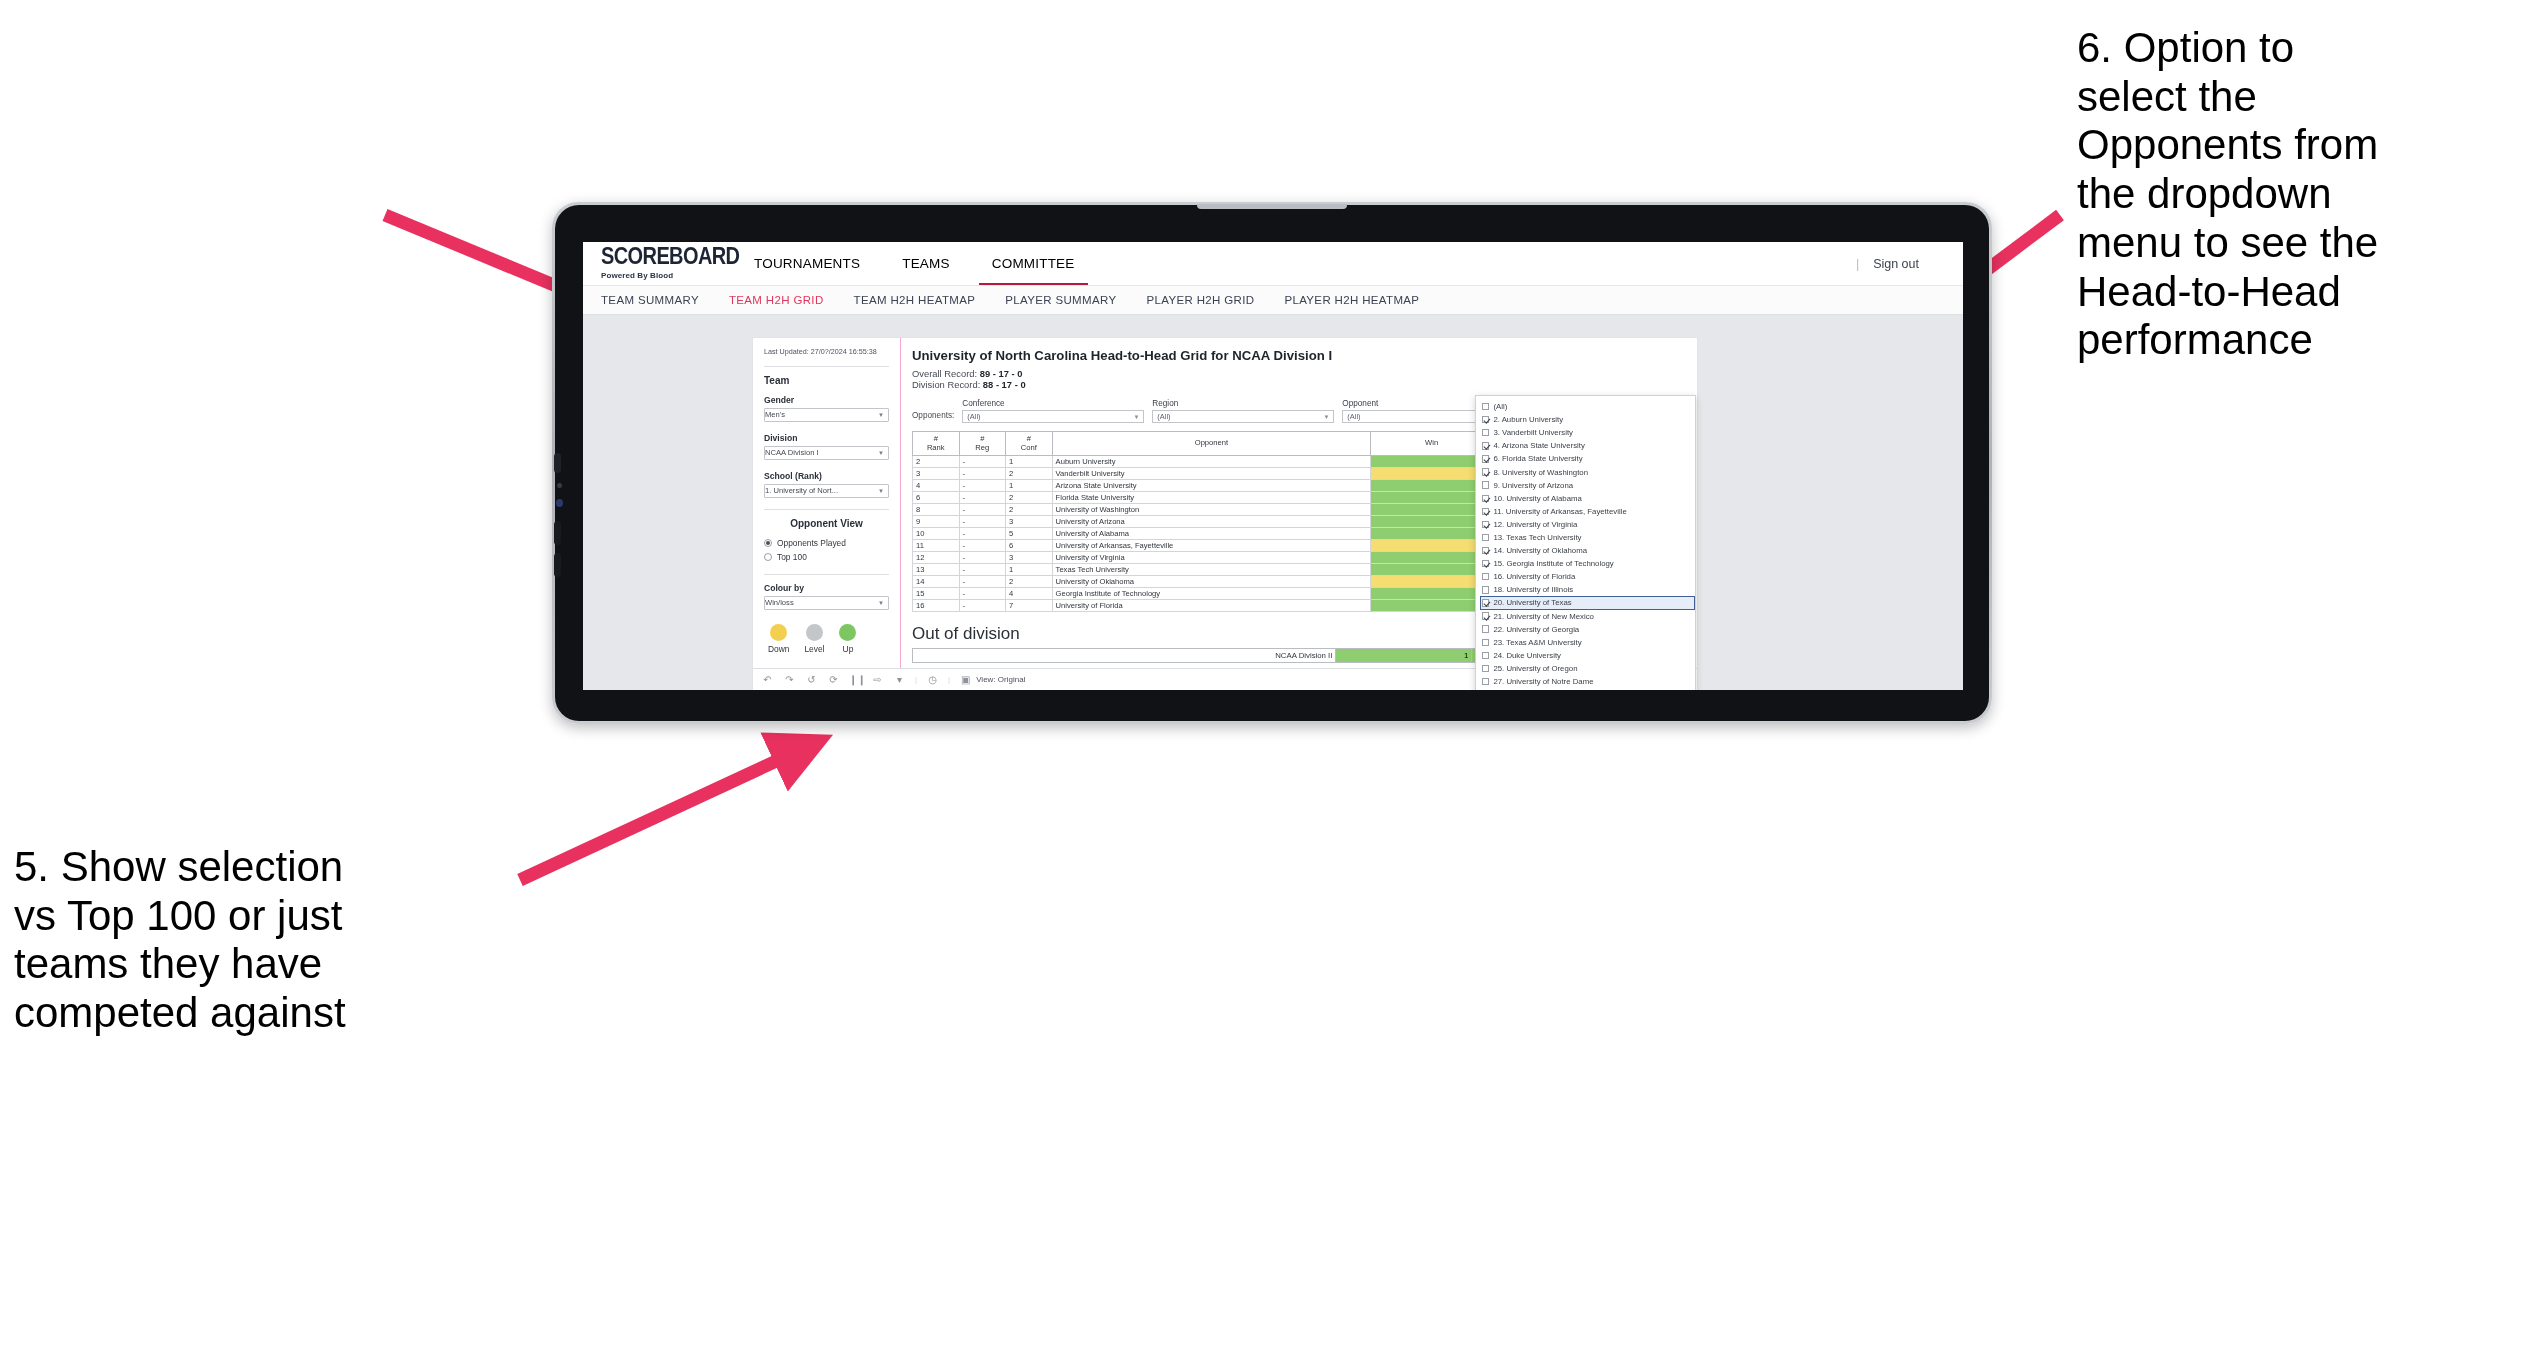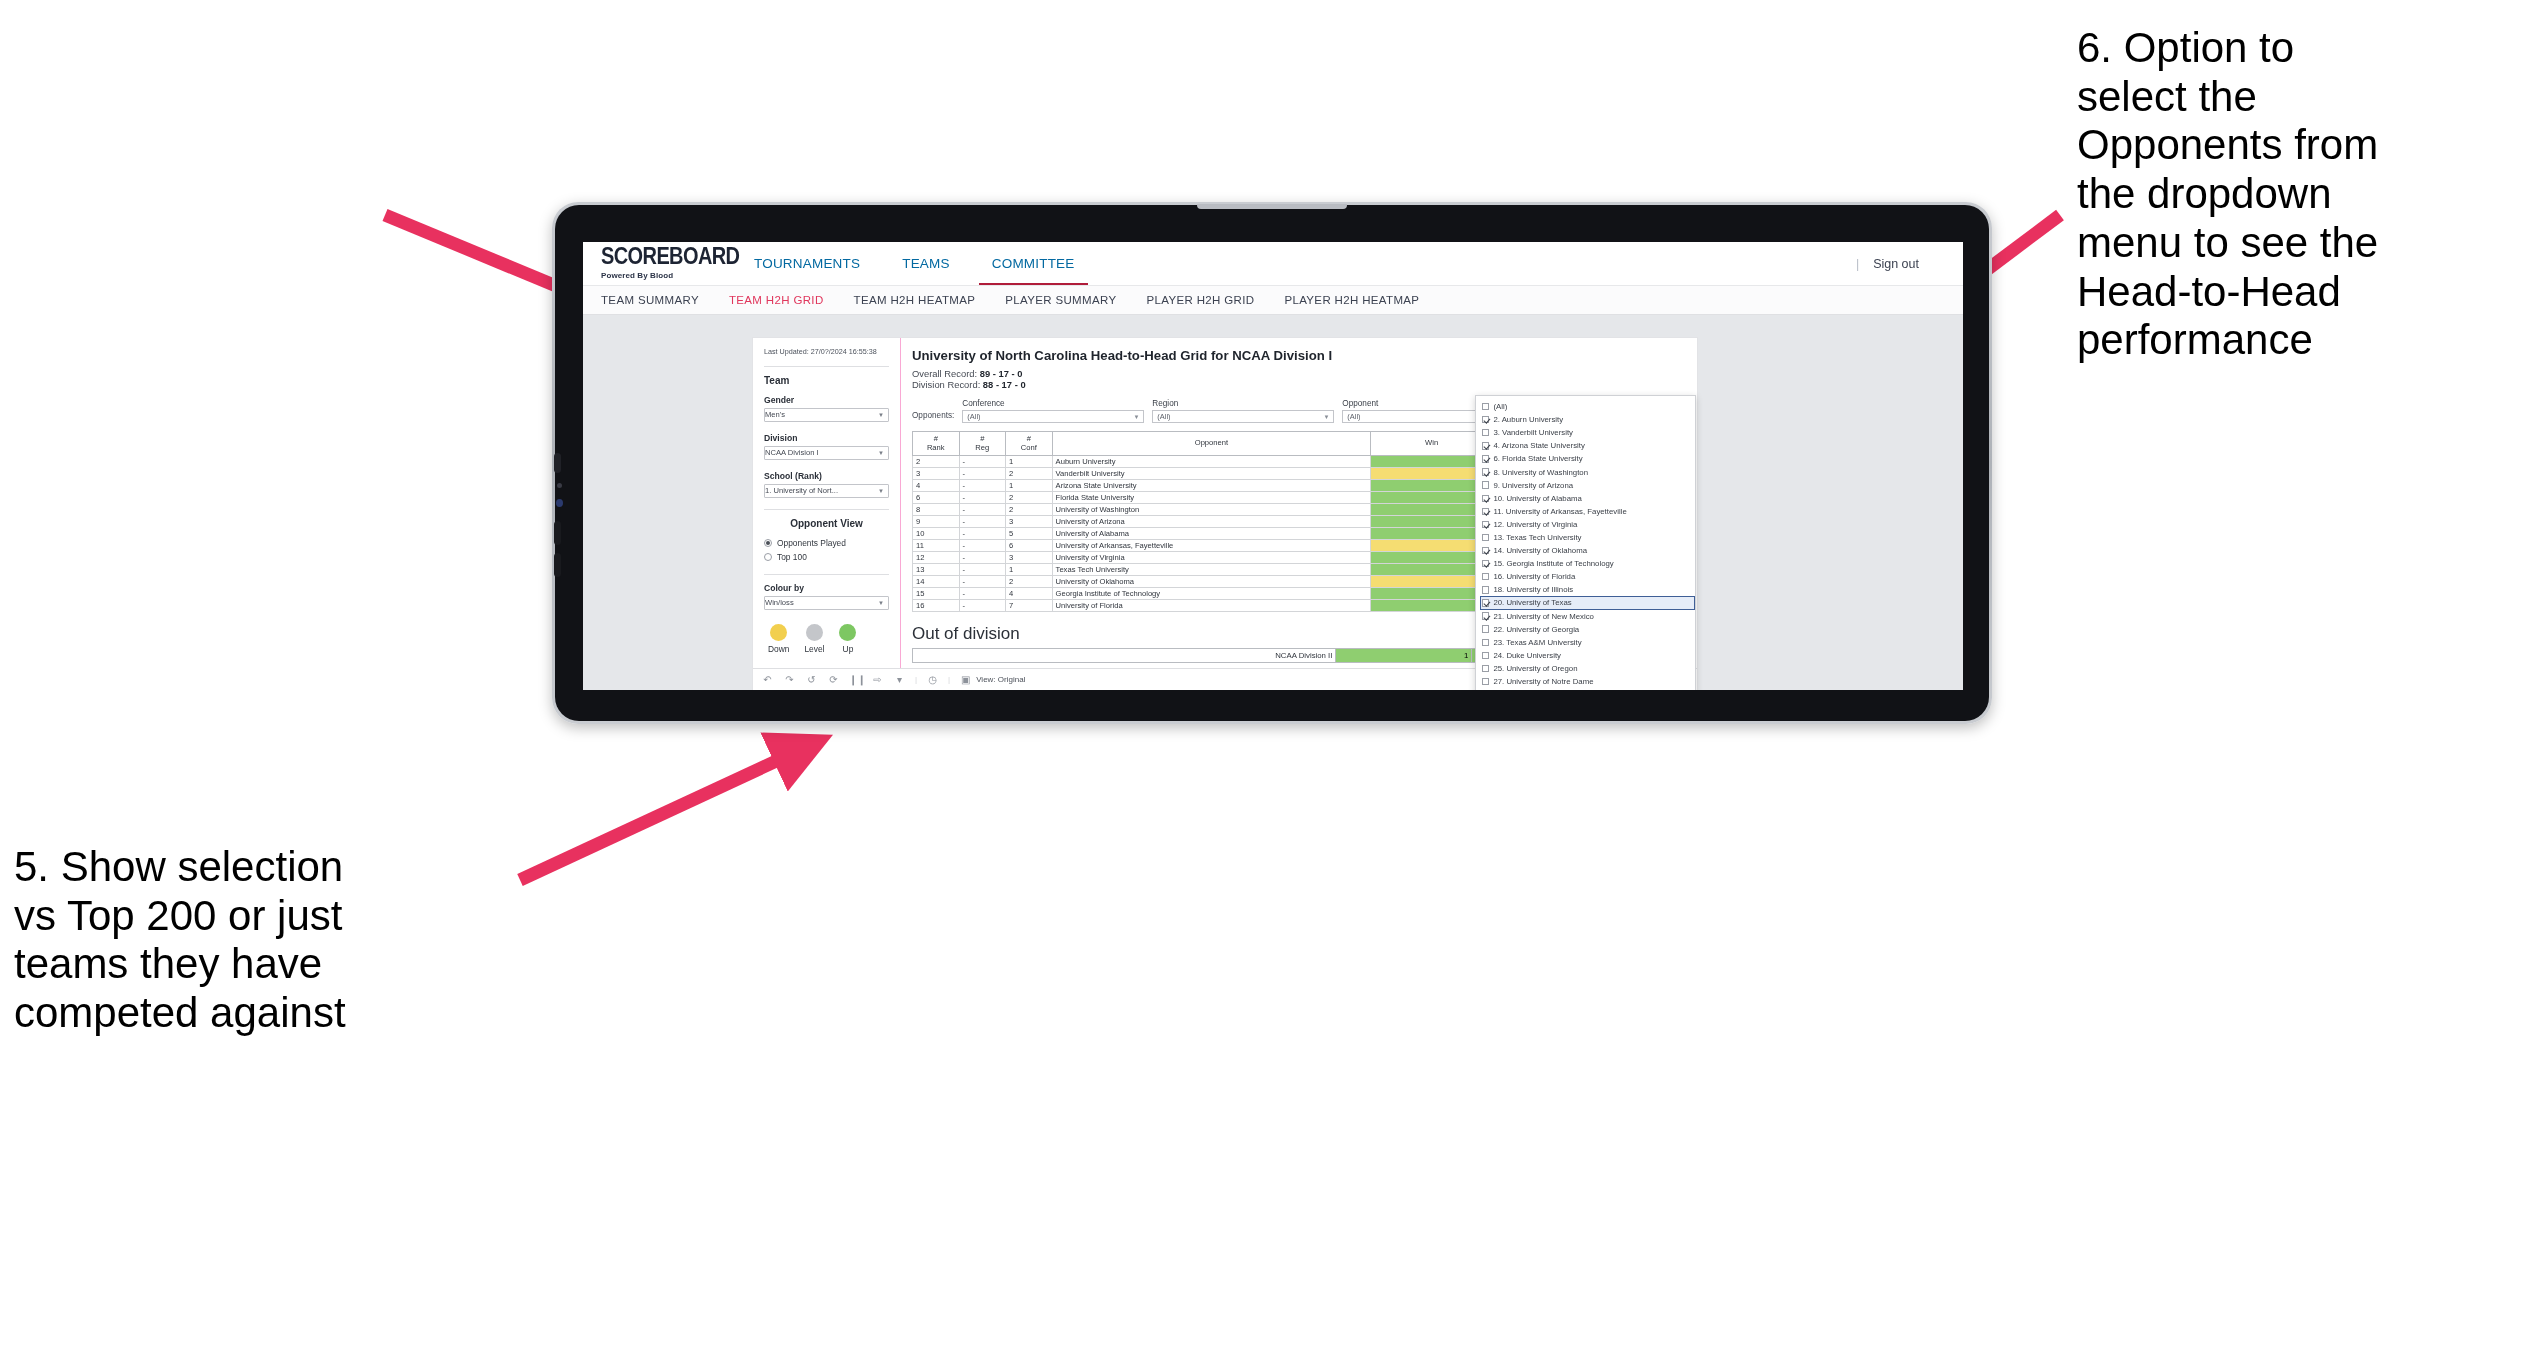--- a/index.html
+++ b/index.html
@@ -72,21 +72,21 @@
     font-weight:900; font-size:20px; letter-spacing:-0.6px;
     color:#1d2433; line-height:.95;
     transform: scaleY(1.15); transform-origin: left bottom;
   }
   #logo-sub {
     font-size:8px; font-weight:700; color:#2b3347; letter-spacing:.1px; margin-top:4px;
   }
   .topnav { display:flex; align-items:stretch; height:43px; margin-left:20px; }
   .topnav-item {
     display:flex; align-items:center; padding:0 21px;
-    font-size:13.5px; color:#0369a1; letter-spacing:.2px;
+    font-size:13.5px; color:#000000; letter-spacing:.2px;
     position: relative; cursor:pointer;
   }
   .topnav-item.active::after {
     content:""; position:absolute; left:8px; right:8px; bottom:0; height:2.5px; background:#b01c3a;
   }
   #signout-wrap {
     position:absolute; right:44px; top:0; height:43px;
     display:flex; align-items:center; gap:14px;
     font-size:12.5px; color:#3c4251;
   }
@@ -214,21 +214,21 @@
   .tb-sep { color:#d5d7da; }
   #tb-view { display:flex; align-items:center; gap:4px; font-size:8px; color:#4d525b; }
   #tb-right { margin-left:auto; display:flex; align-items:center; gap:5px; font-size:8px; color:#4d525b; }
 </style>
 </head>
 <body>
 
 <div id="root">
 
   <div class="annot" id="annot-5">5. Show selection
-vs Top 200 or just
+vs Top 100 or just
 teams they have
 competed against</div>
   <div class="annot" id="annot-6">6. Option to
 select the
 Opponents from
 the dropdown
 menu to see the
 Head-to-Head
 performance</div>
 

